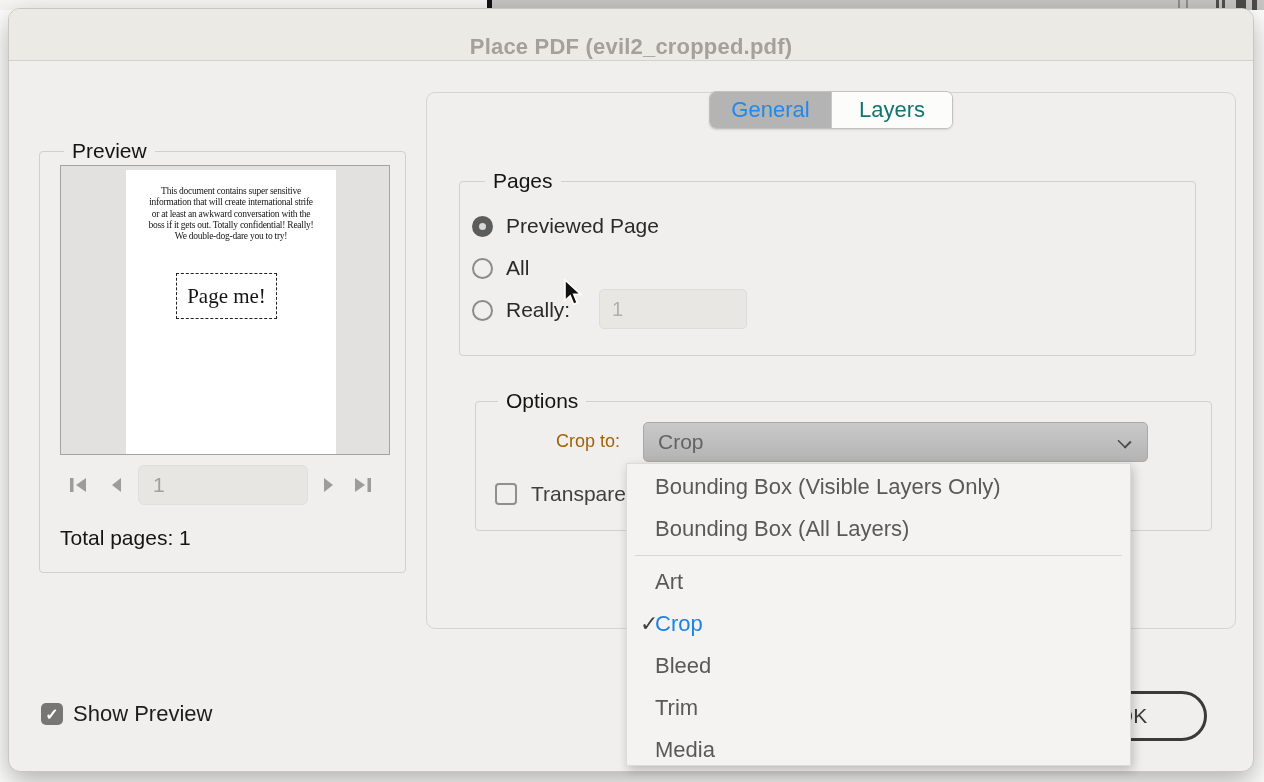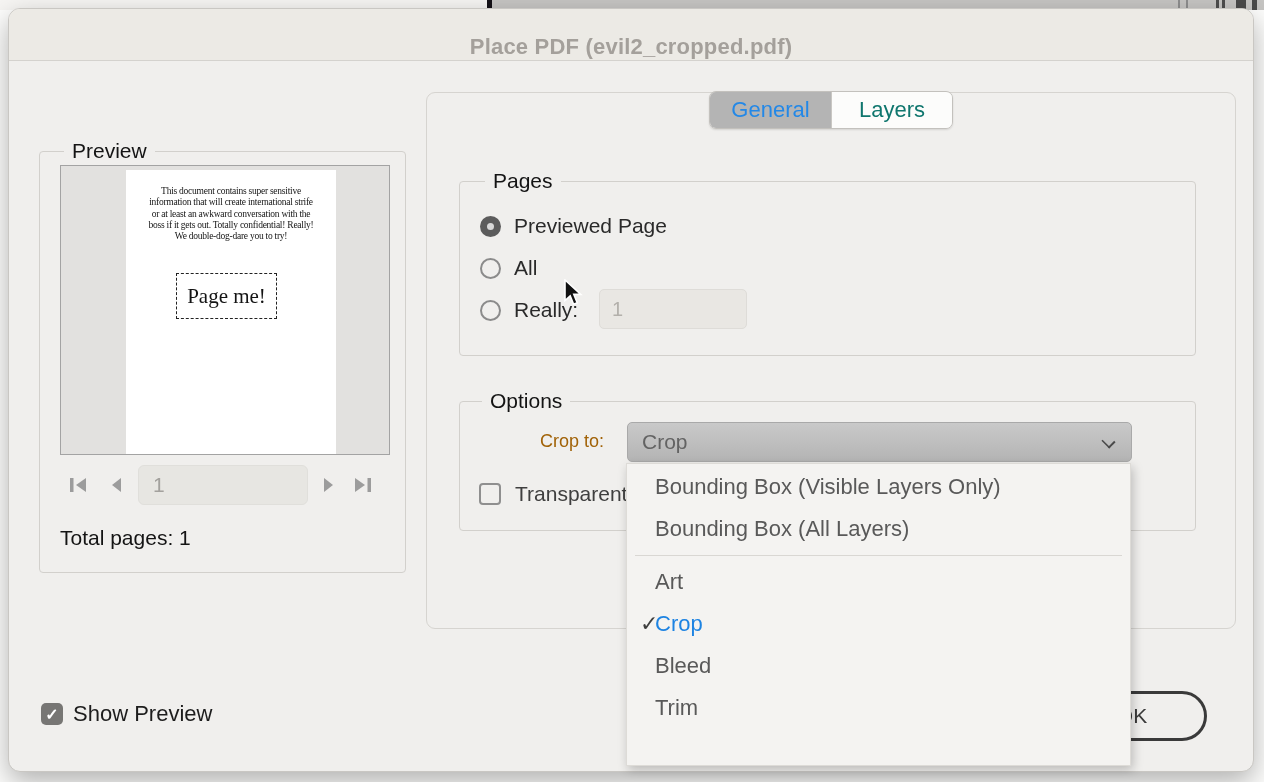--- a/index.html
+++ b/index.html
@@ -57,34 +57,34 @@
   .nav-btn { position:absolute; width:24px; height:20px; display:flex; align-items:center;
              justify-content:center; background:transparent; border:none; cursor:default; }
   .page-field { position:absolute; left:98px; top:313px; width:170px; height:40px;
                 background:#e7e6e2; border:1px solid #e0dfdb; border-radius:6px;
                 font-size:21px; color:#a3a19d; padding-left:14px;
                 font-family:"Liberation Sans", sans-serif; }
   .total-pages { position:absolute; left:20px; top:374px; font-size:21px; color:#141414; }
 
   
   .g-pages { left:450px; top:172px; width:737px; height:175px; }
-  .radio-row { position:absolute; left:20px; display:flex; align-items:center; }
+  .radio-row { position:absolute; left:12px; display:flex; align-items:center; }
   .radio { width:21px; height:21px; border-radius:50%; margin-right:13px; position:relative; }
   .radio.off { border:2px solid #8b8b8b; background:transparent; }
   .radio.on  { background:#5c5c5c; }
   .radio.on::after { content:""; position:absolute; left:7px; top:7px; width:7px; height:7px;
                      border-radius:50%; background:#d8d8d8; }
   .radio-label { font-size:21px; color:#2a2a2a; }
   .range-input { position:absolute; left:139px; top:107px; width:148px; height:40px;
                  background:#e9e7e3; border:1px solid #dedcd8; border-radius:5px;
                  font-size:20px; color:#b3b0ab; padding-left:12px;
                  font-family:"Liberation Sans", sans-serif; }
 
   
-  .g-options { left:450px; top:392px; width:737px; height:130px;padding-left:24px; }
+  .g-options { left:466px; top:392px; width:737px; height:130px;padding-left:24px; }
   .cropto-label { position:absolute; left:0; top:29px; width:144px; text-align:right;
                   font-size:18px; color:#a16207; }
   .select { position:absolute; left:167px; top:20px; width:505px; height:40px;
             background:linear-gradient(#c9c9c9,#b4b4b4); border:1px solid #a9a9a9;
             border-radius:5px; display:flex; align-items:center; cursor:default; }
   .select-value { font-size:21px; color:#636363; padding-left:14px; }
   .chevron { position:absolute; right:17px; top:13px; width:11px; height:11px;
              border-right:2.5px solid #4a4a4a; border-bottom:2.5px solid #4a4a4a;
              transform:rotate(45deg) scale(1,.82); }
   .checkbox-row { position:absolute; left:19px; top:80px; display:flex; align-items:center; }
@@ -226,20 +226,21 @@
     <div class="menu-item">Bounding Box (Visible Layers Only)</div>
     <div class="menu-item">Bounding Box (All Layers)</div>
     <div class="menu-sep"></div>
     <div class="menu-item">Art</div>
     <div class="menu-item checked">
       <span class="menu-check">✓</span>
       <span>Crop</span>
     </div>
     <div class="menu-item">Bleed</div>
     <div class="menu-item">Trim</div>
+    <div class="menu-item">Media</div>
   </div>
 
   <div class="footer-check">
     <span class="checkbox on">✓</span>
     <span class="footer-label">Show Preview</span>
   </div>
 
 </div>
 
 <div class="cursor">

